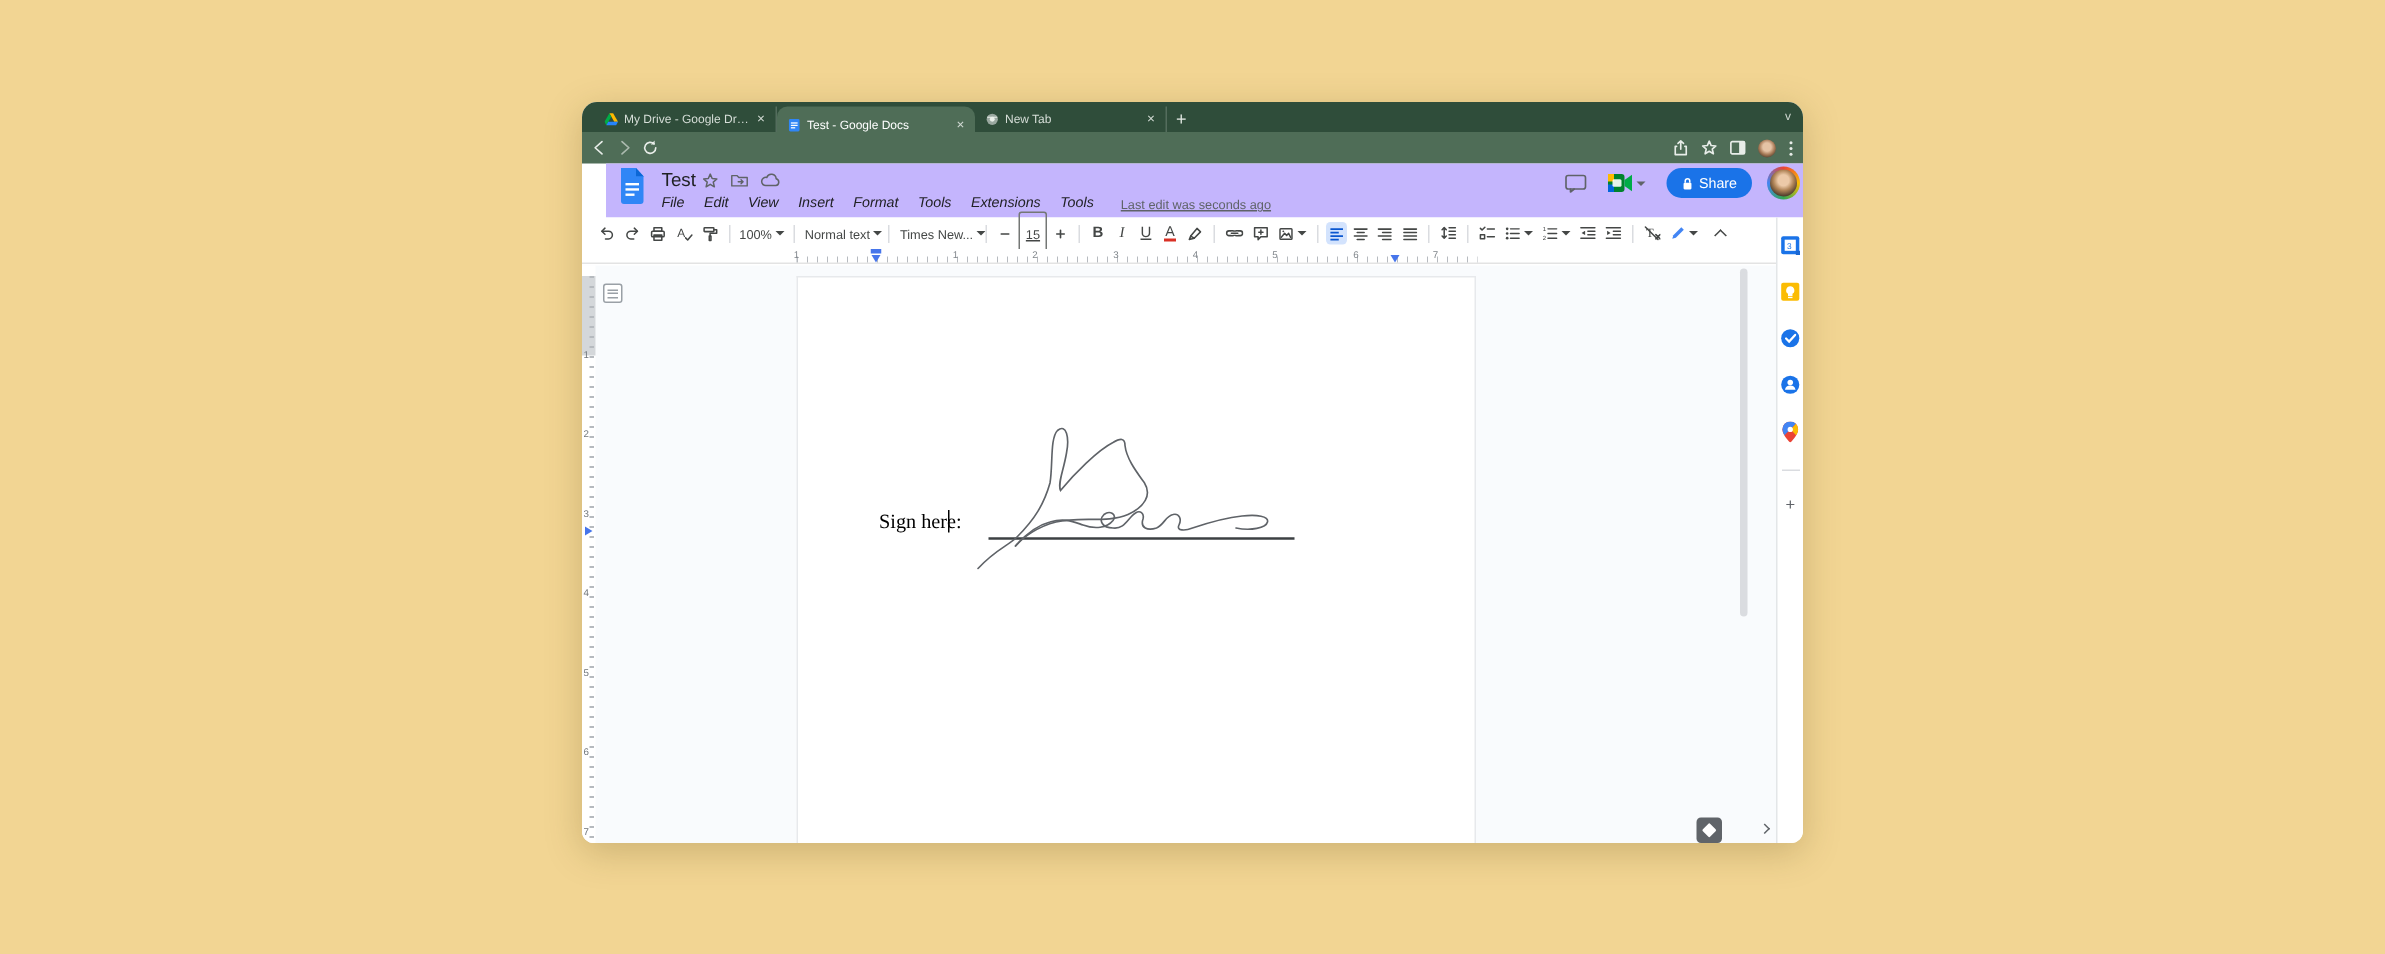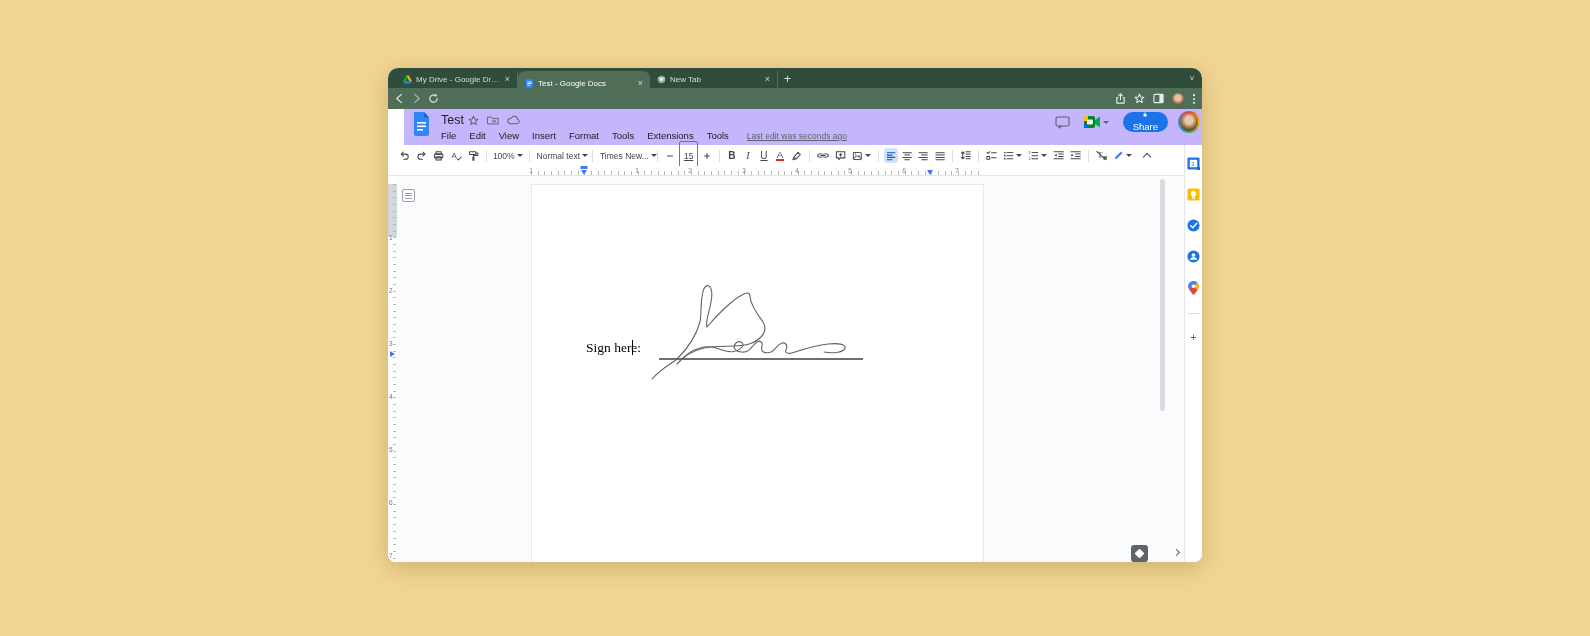--- a/index.html
+++ b/index.html
@@ -33,26 +33,26 @@
   .chrome-right { display:flex; align-items:center; gap:8px; margin-left:auto; }
   .mini-avatar { width:12px; height:12px; border-radius:50%;
      background:radial-gradient(circle at 50% 42%, #e5c3a5 30%, #a87b58 55%, #51402f 80%); }
 
   
   .docs-header { position:absolute; left:16px; top:41px; width:100%; height:36px; background:#c4b5fd; }
   .docs-logo { position:absolute; left:9px; top:3px; width:17px; height:24px; }
   .doc-title { position:absolute; left:37px; top:4px; font-size:12.5px; color:#202124; }
   .title-icons { position:absolute; left:64px; top:6px; display:flex; gap:8px; color:#5f6368; }
   .menus { position:absolute; left:36px; top:21px; display:flex; gap:11px; font-size:9.5px; color:#202124; }
-  .menu-item { padding:0 1px; }
+  .menu-item { padding:0 1px;font-style:italic; }
   .last-edit { font-size:8.5px; color:#5f6368; text-decoration:underline; margin-left:6px; padding-top:1px; }
   .hdr-right { position:absolute; right:18px; top:2px; display:flex; align-items:center; gap:10px; }
   .meet-btn { display:flex; align-items:center; gap:3px; padding:2px 4px; border-radius:10px; }
   .share-btn { background:#1a73e8; color:#fff; font-size:9.5px; border-radius:11px; height:20px;
-               display:flex; align-items:center; gap:4px; padding:0 10px;flex-direction:column; }
+               display:flex; align-items:center; gap:4px; padding:0 10px; }
   .big-avatar { width:22px; height:22px; border-radius:50%; padding:1.6px;
      background:conic-gradient(#ea4335,#fbbc04,#34a853,#4285f4,#ea4335); }
   .big-avatar .ph { width:100%; height:100%; border-radius:50%;
      background:radial-gradient(circle at 50% 40%, #ecc9a8 26%, #b08457 48%, #4e3c2c 75%); }
 
   
   .toolbar { position:absolute; left:0; top:77px; width:796px; height:21px; background:#fff;
              display:flex; align-items:center; padding-left:9px; gap:2px; }
   .tb { height:15px; min-width:14px; display:flex; align-items:center; justify-content:center;
         border-radius:3px; color:#444746; font-size:9.5px; gap:2px; padding:0 2px; }

